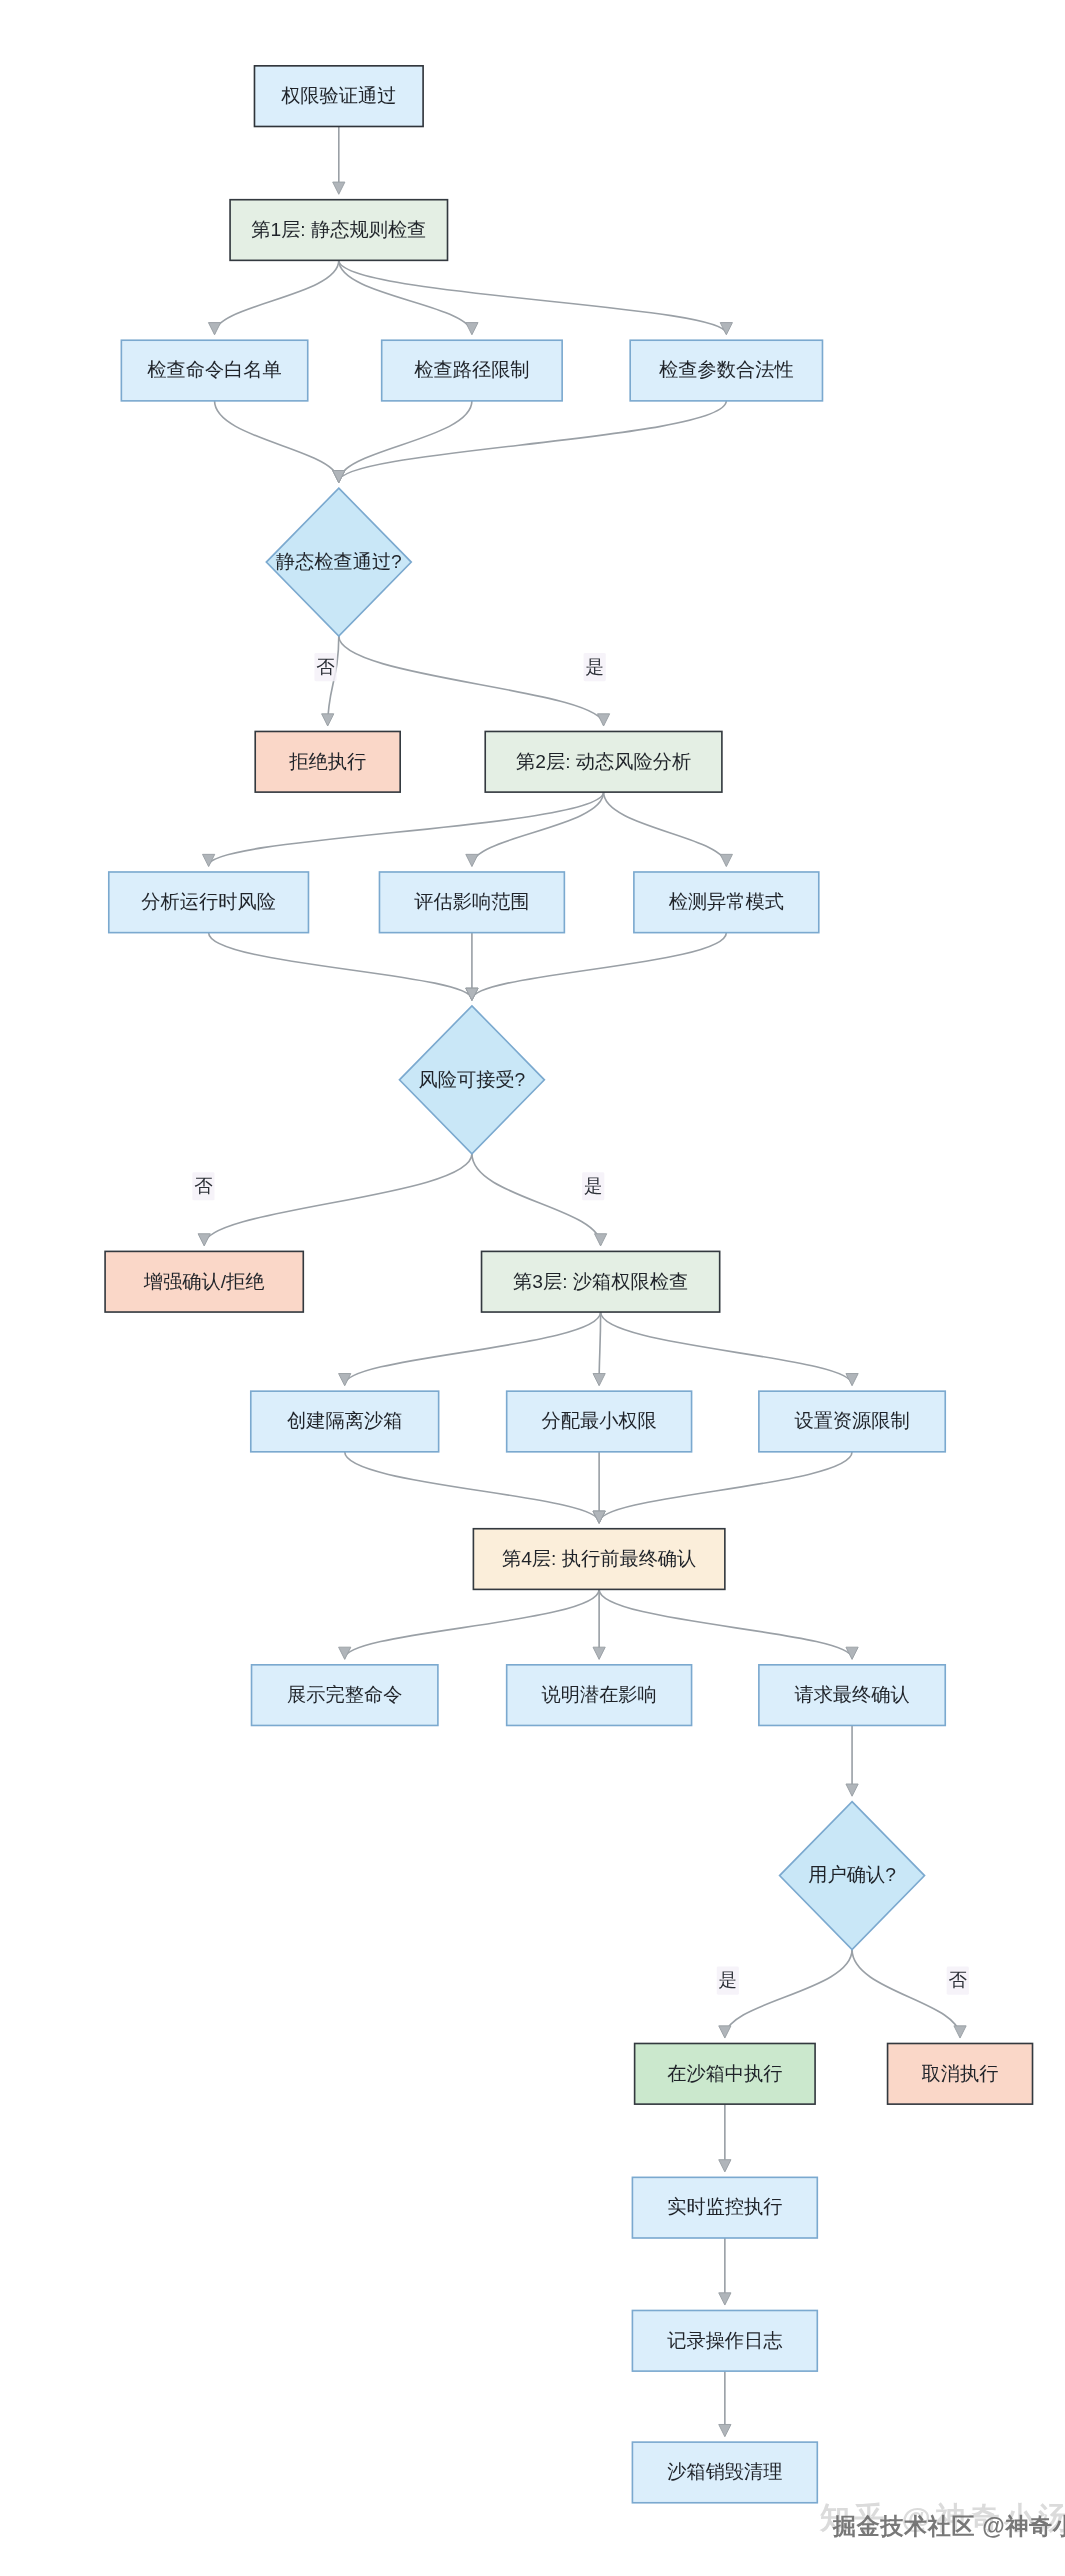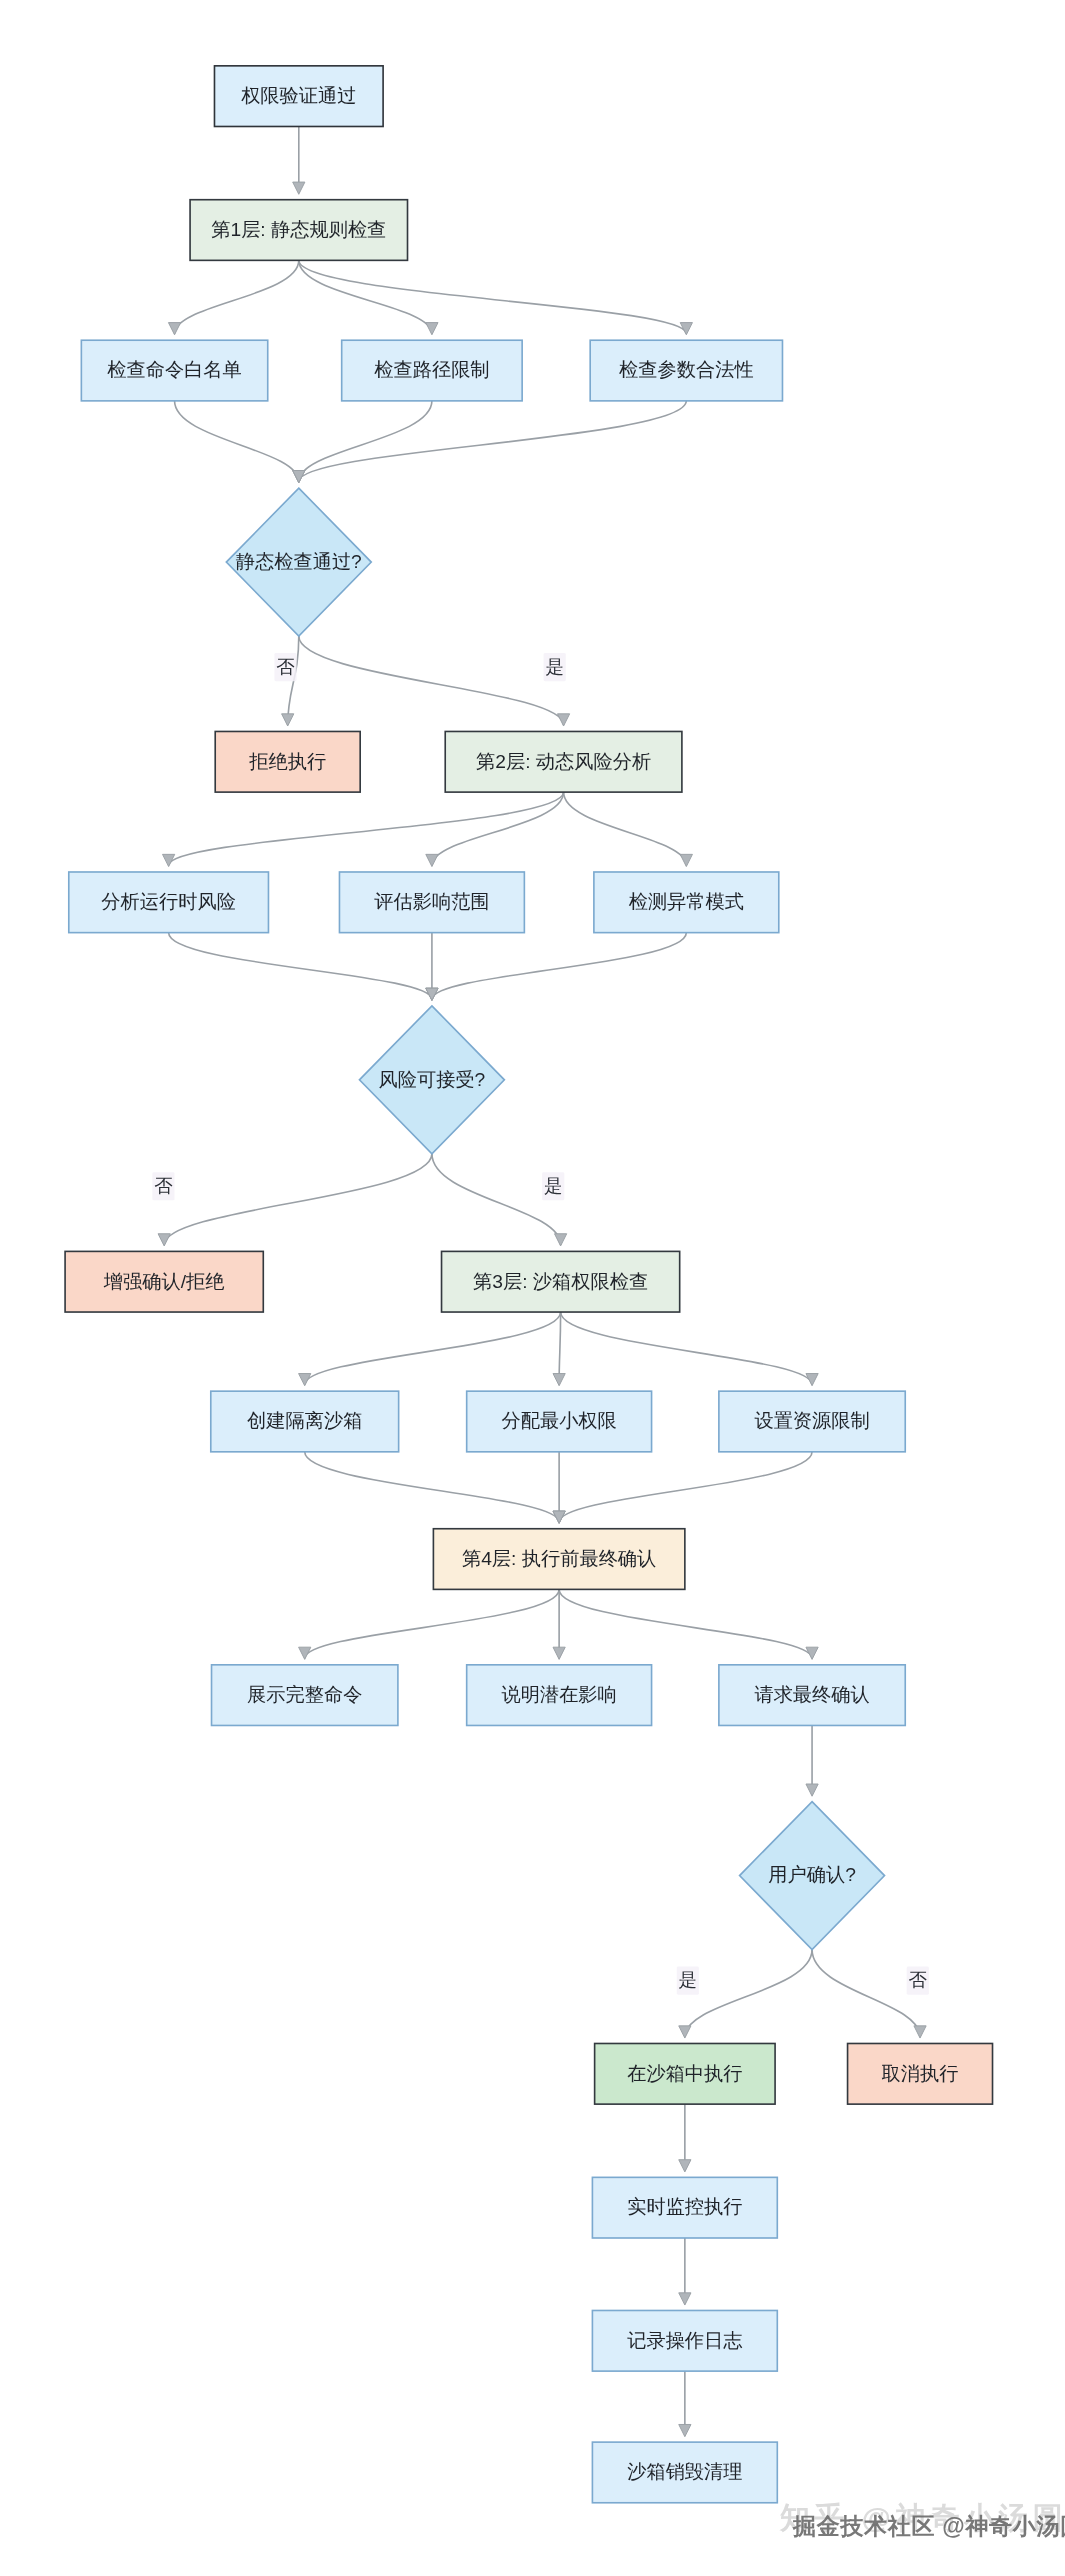--- a/index.html
+++ b/index.html
@@ -1,20 +1,20 @@
 <!DOCTYPE html>
 <html style="font-size:12px"><head>
 <meta charset="utf-8">
 <style>
   html,body{margin:0;padding:0;background:#ffffff;}
   body{
     width:1065px;height:2576px;position:relative;overflow:hidden;
     font-family:"Liberation Sans","DejaVu Sans",sans-serif;
   }
-  #diagram-root{position:absolute;inset:0;}
+  #diagram-root{position:absolute;inset:0;margin-left:40px;}
   svg#flow{display:block;width:1065px;height:2576px;}
   .node-rect{stroke-width:2.2;}
   .node-diamond{stroke-width:2.2;}
   .node-label{
     font-family:"Liberation Sans","DejaVu Sans",sans-serif;
     font-size:26px;fill:#1f2329;text-anchor:middle;dominant-baseline:middle;
   }
   .edge-path{fill:none;stroke:#9aa0a6;stroke-width:2.2;}
   .edge-label{
     font-family:"Liberation Sans","DejaVu Sans",sans-serif;

